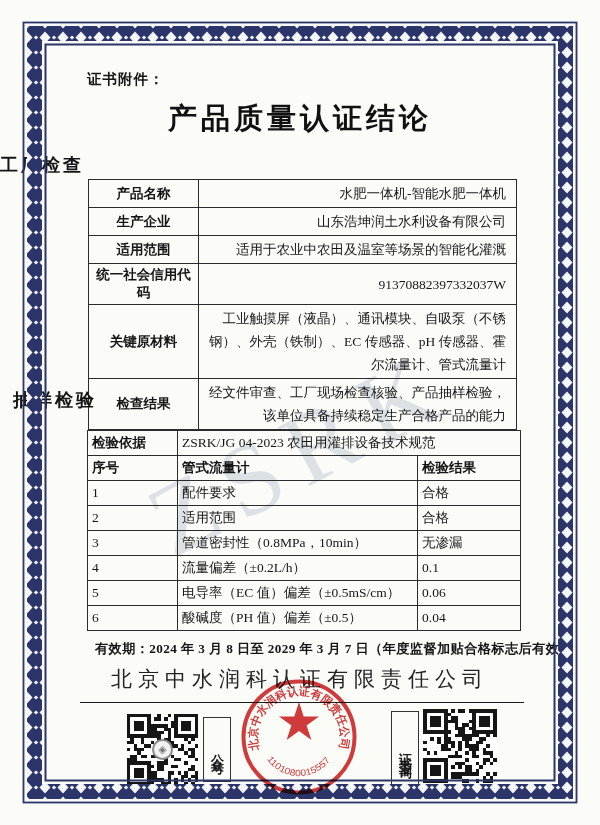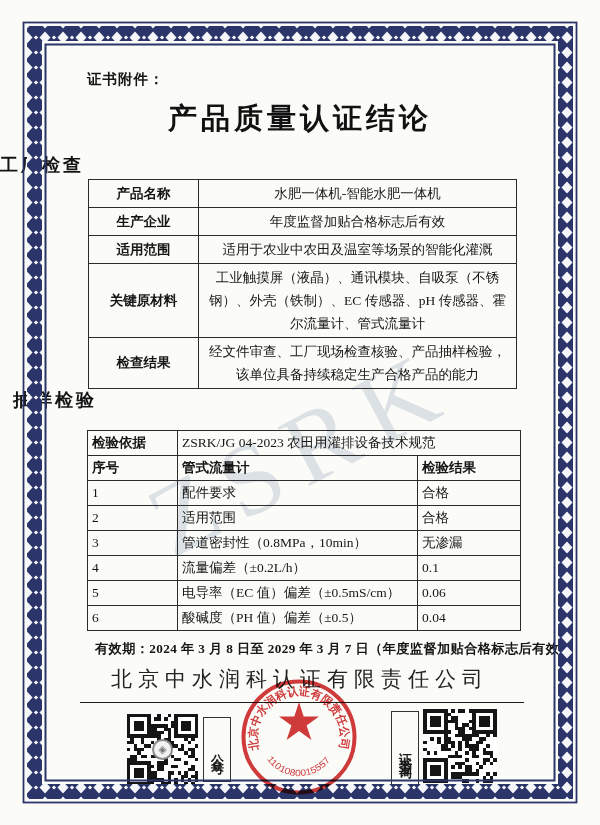--- a/index.html
+++ b/index.html
@@ -31,21 +31,21 @@
     position:absolute; left:0; width:100%; z-index:1;
     text-align:left; font-family:"Liberation Sans","DejaVu Sans",sans-serif;
     font-size:18px; font-weight:700; letter-spacing:3px; color:#141414;
   }
   .section-title.factory { top:153px; }
   .section-title.sampling { top:388px;margin-left:13px; }
   table { border-collapse:collapse; table-layout:fixed; background:transparent; z-index:1; }
   td { border:1.6px solid #2b2b2b; font-size:13.5px; color:#161616; }
   .tbl-factory { position:absolute; left:88px; top:179px; width:429px;border-radius:31px; }
   .tbl-factory td.lbl { width:110px; text-align:center; font-weight:600; padding:2px 2px; }
-  .tbl-factory td.val { text-align:center; padding:2px 10px; line-height:23px; }
+  .tbl-factory td.val { text-align:right; padding:2px 10px; line-height:23px; }
   .tbl-factory tr.h25 td { height:25px; }
   .tbl-factory tr.h24 td { height:24px; }
   .tbl-factory tr.h52 td { height:52px; }
   .tbl-factory tr.h48 td { height:48px; }
   .tbl-sampling { position:absolute; left:87px; top:430px; width:433px; }
   .tbl-sampling td { height:25px; padding:1px 4px; }
   .tbl-sampling td.lbl { font-weight:600; }
   .validity {
     position:absolute; left:95px; top:640px; z-index:1;
     font-size:13.2px; font-weight:700; letter-spacing:.4px; white-space:nowrap;
@@ -110,25 +110,29 @@
   <div class="section-title factory">工厂检查</div>
 
   <table class="tbl-factory">
     <tbody>
       <tr class="h25">
         <td class="lbl">产品名称</td>
         <td class="val">水肥一体机-智能水肥一体机</td>
       </tr>
       <tr class="h25">
         <td class="lbl">生产企业</td>
-        <td class="val">年度监督加贴合格标志后有效</td>
+        <td class="val">山东浩坤润土水利设备有限公司</td>
       </tr>
       <tr class="h24">
         <td class="lbl">适用范围</td>
         <td class="val">适用于农业中农田及温室等场景的智能化灌溉</td>
+      </tr>
+      <tr class="h24">
+        <td class="lbl">统一社会信用代码</td>
+        <td class="val">91370882397332037W</td>
       </tr>
       <tr class="h52">
         <td class="lbl">关键原材料</td>
         <td class="val">工业触摸屏（液晶）、通讯模块、自吸泵（不锈钢）、外壳（铁制）、EC 传感器、pH 传感器、霍尔流量计、管式流量计</td>
       </tr>
       <tr class="h48">
         <td class="lbl">检查结果</td>
         <td class="val">经文件审查、工厂现场检查核验、产品抽样检验，该单位具备持续稳定生产合格产品的能力</td>
       </tr>
     </tbody>

